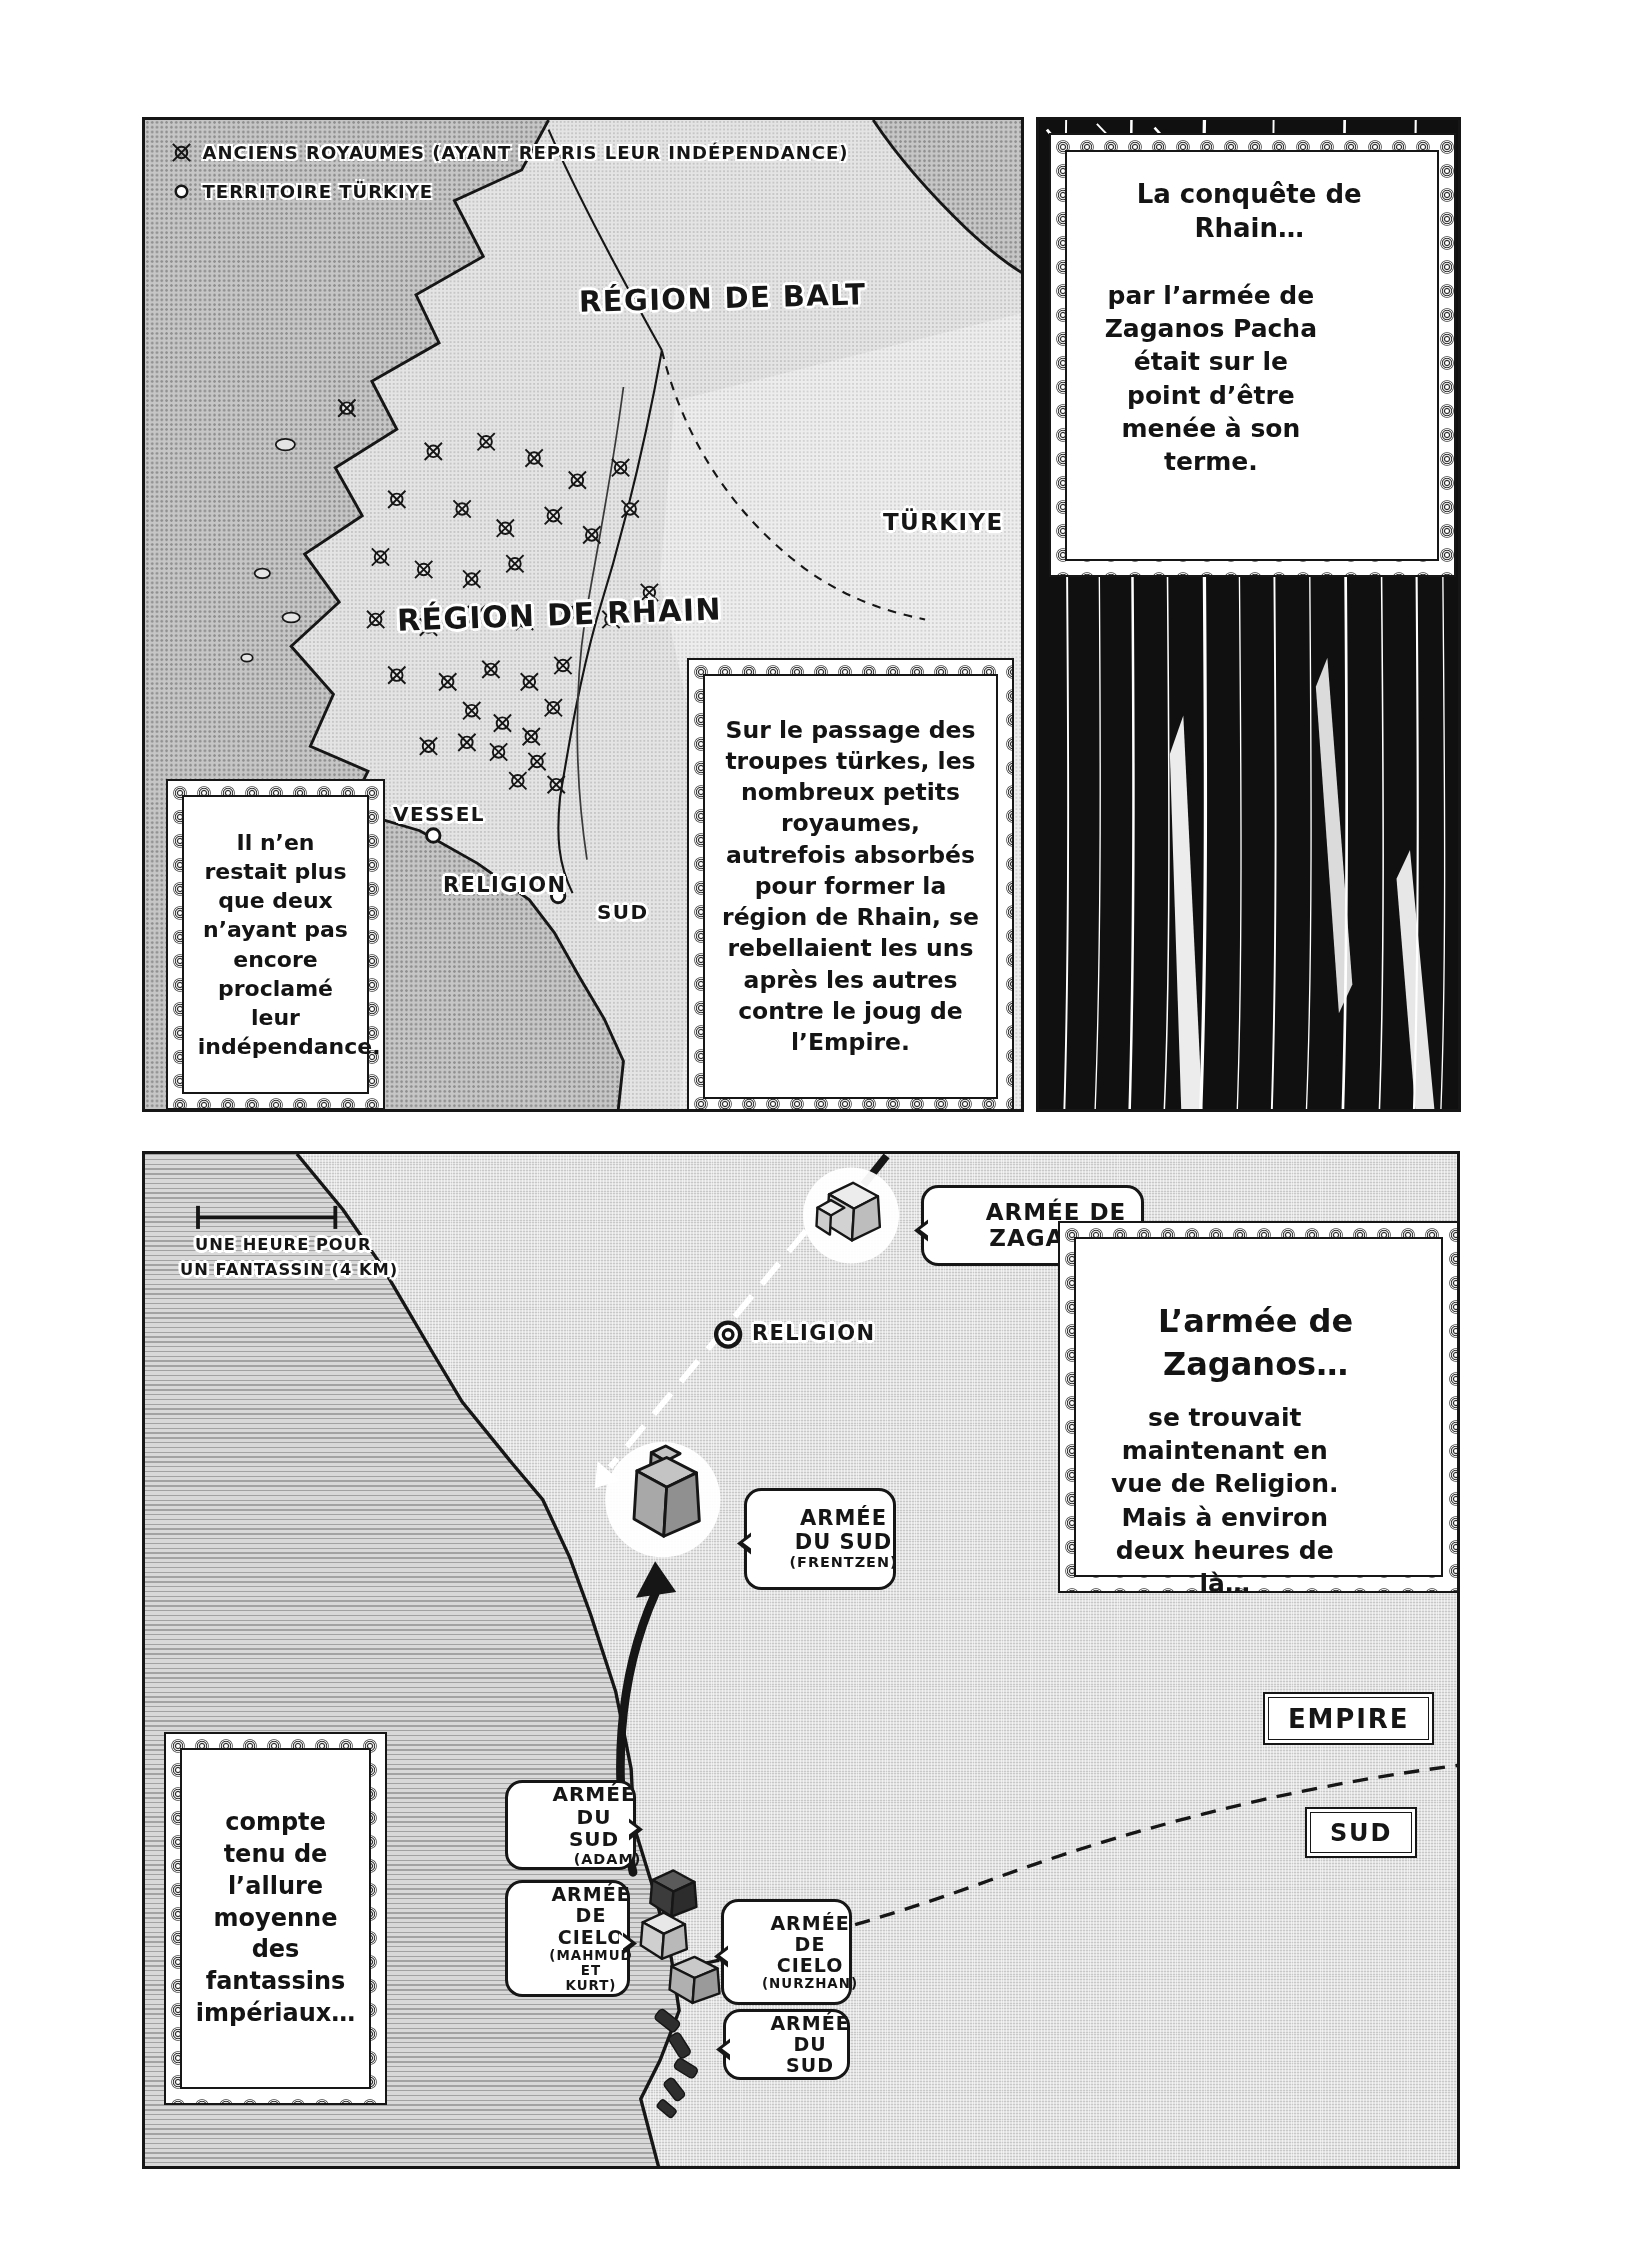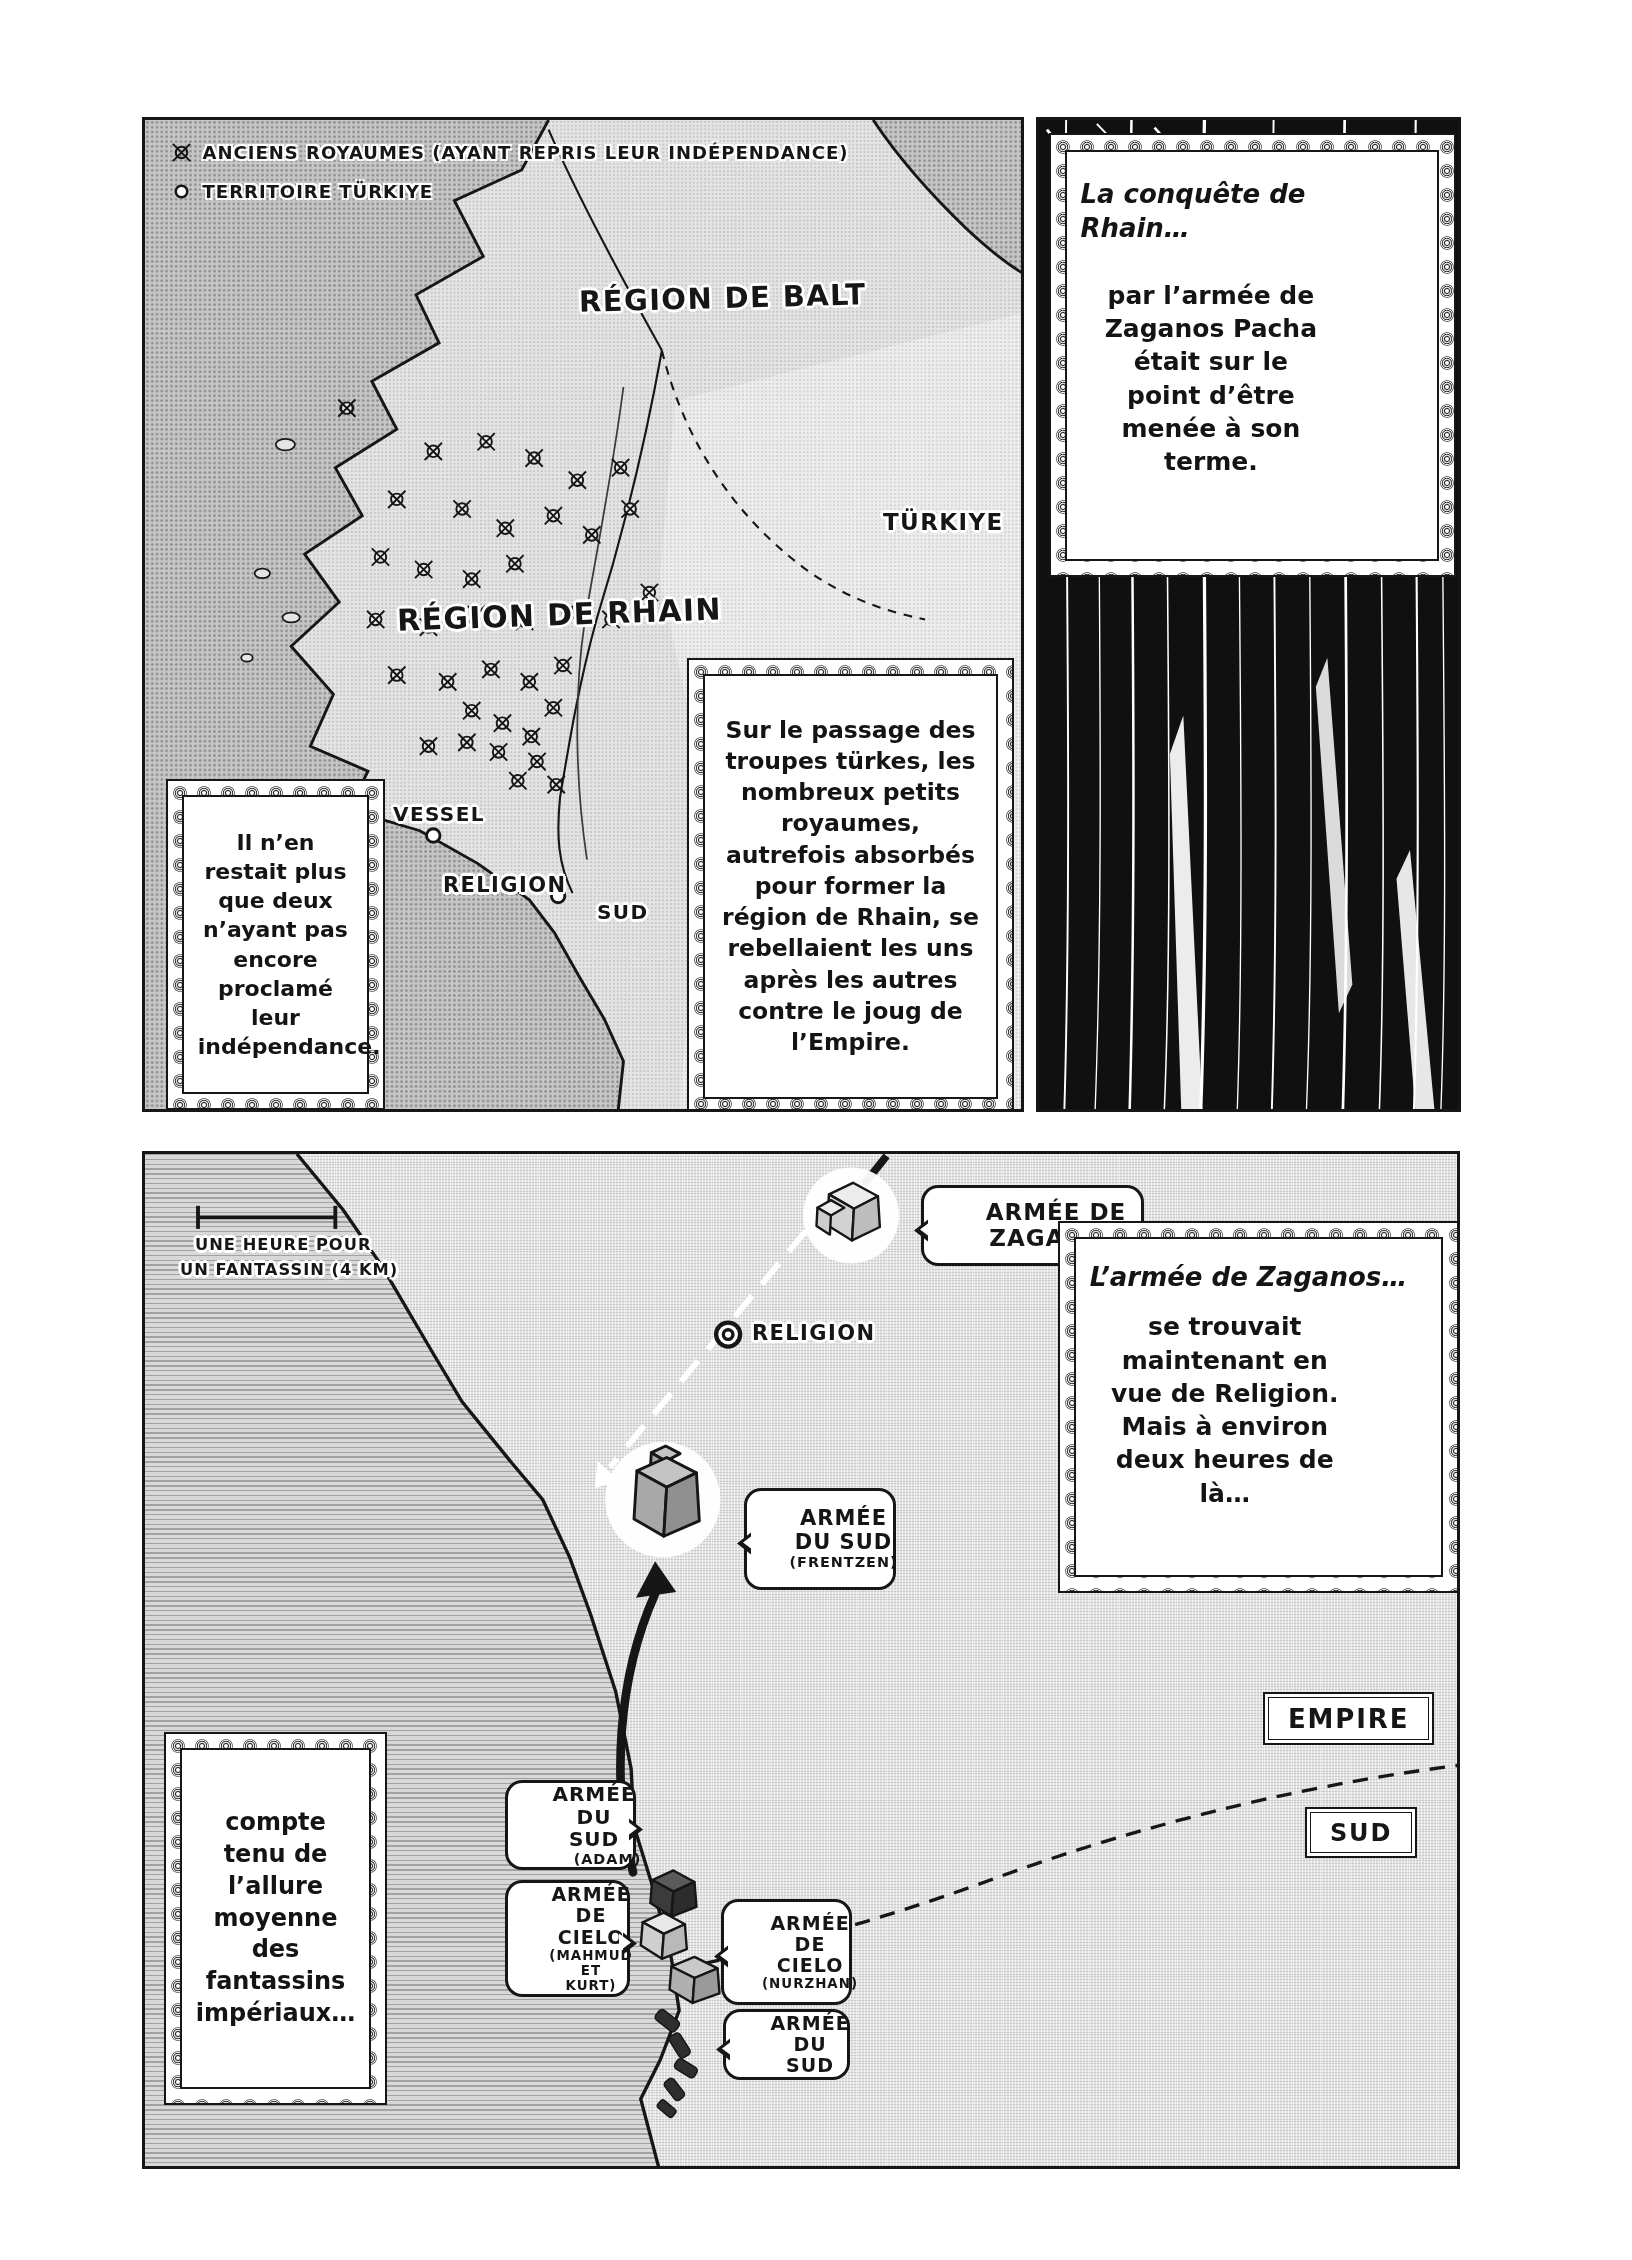--- a/index.html
+++ b/index.html
@@ -35,21 +35,21 @@
   .legend-row .txt{font-weight:bold;font-size:18px;letter-spacing:1px;
     text-shadow:-1.9px -1.9px 0 #fff,1.9px -1.9px 0 #fff,-1.9px 1.9px 0 #fff,1.9px 1.9px 0 #fff;}
 
   
   .ornate{position:absolute;z-index:6;border:2.9px solid #161616;background-color:#ffffff;
     background-image:radial-gradient(circle,#ffffff 1.4px,#262626 2.5px,#ffffff 3.7px,#262626 4.7px,#ffffff 5.6px,rgba(38,38,38,.8) 6.3px,transparent 7.3px);
     background-size:24px 24px;padding:14.4px;box-sizing:border-box;}
   .ornate-inner{background:#ffffff;border:2.9px solid #161616;width:100%;height:100%;
     box-sizing:border-box;display:flex;flex-direction:column;justify-content:center;padding:11.5px 13.4px;}
   .narr{font-weight:bold;color:#141414;text-align:center;line-height:1.33;}
-  .narr-intro{text-align:left;padding-right:5.8px;font-style:italic;}
+  .narr-intro{text-align:center;padding-right:5.8px;}
 
   
   .bubble{position:absolute;z-index:5;background:#fff;border:3.4px solid #161616;border-radius:17.3px;
     display:flex;flex-direction:column;align-items:center;justify-content:center;
     font-weight:bold;text-align:center;line-height:1.12;letter-spacing:1px;box-sizing:border-box;padding-left:47px;}
   .bubble .sub{font-weight:bold;}
   .tail-l::before{content:"";position:absolute;left:-21px;top:50%;transform:translateY(-30%);
     border:11.5px solid transparent;border-right:14.4px solid #161616;}
   .tail-l::after{content:"";position:absolute;left:-13.4px;top:50%;transform:translateY(-30%);
     border:9.6px solid transparent;border-right:12.5px solid #ffffff;}
@@ -407,21 +407,21 @@
 
     <div class="terr-box" style="left:1118px;top:538px;">
       <div class="in" style="font-size:26px;min-width:106px;">EMPIRE</div>
     </div>
     <div class="terr-box" style="left:1160px;top:653px;">
       <div class="in" style="font-size:24px;min-width:54px;">SUD</div>
     </div>
 
     <div class="ornate" style="left:913px;top:67px;width:401px;height:372px;">
       <div class="ornate-inner" style="justify-content:flex-start;padding-top:21px;">
-        <div class="narr narr-intro" style="font-size:26px;">L’armée de Zaganos…</div>
+        <div class="narr narr-intro" style="font-size:32px;margin-top:40px;">L’armée de Zaganos…</div>
         <div class="narr" style="font-size:25px;width:72%;margin:15.4px auto 0 4%;">se trouvait maintenant en vue de Religion. Mais à environ deux heures de là…</div>
       </div>
     </div>
     <div class="ornate" style="left:19px;top:578px;width:223px;height:373px;">
       <div class="ornate-inner">
         <div class="narr" style="font-size:24px;">compte tenu de l’allure moyenne des fantassins impériaux…</div>
       </div>
     </div>
   </div>
 </div>

